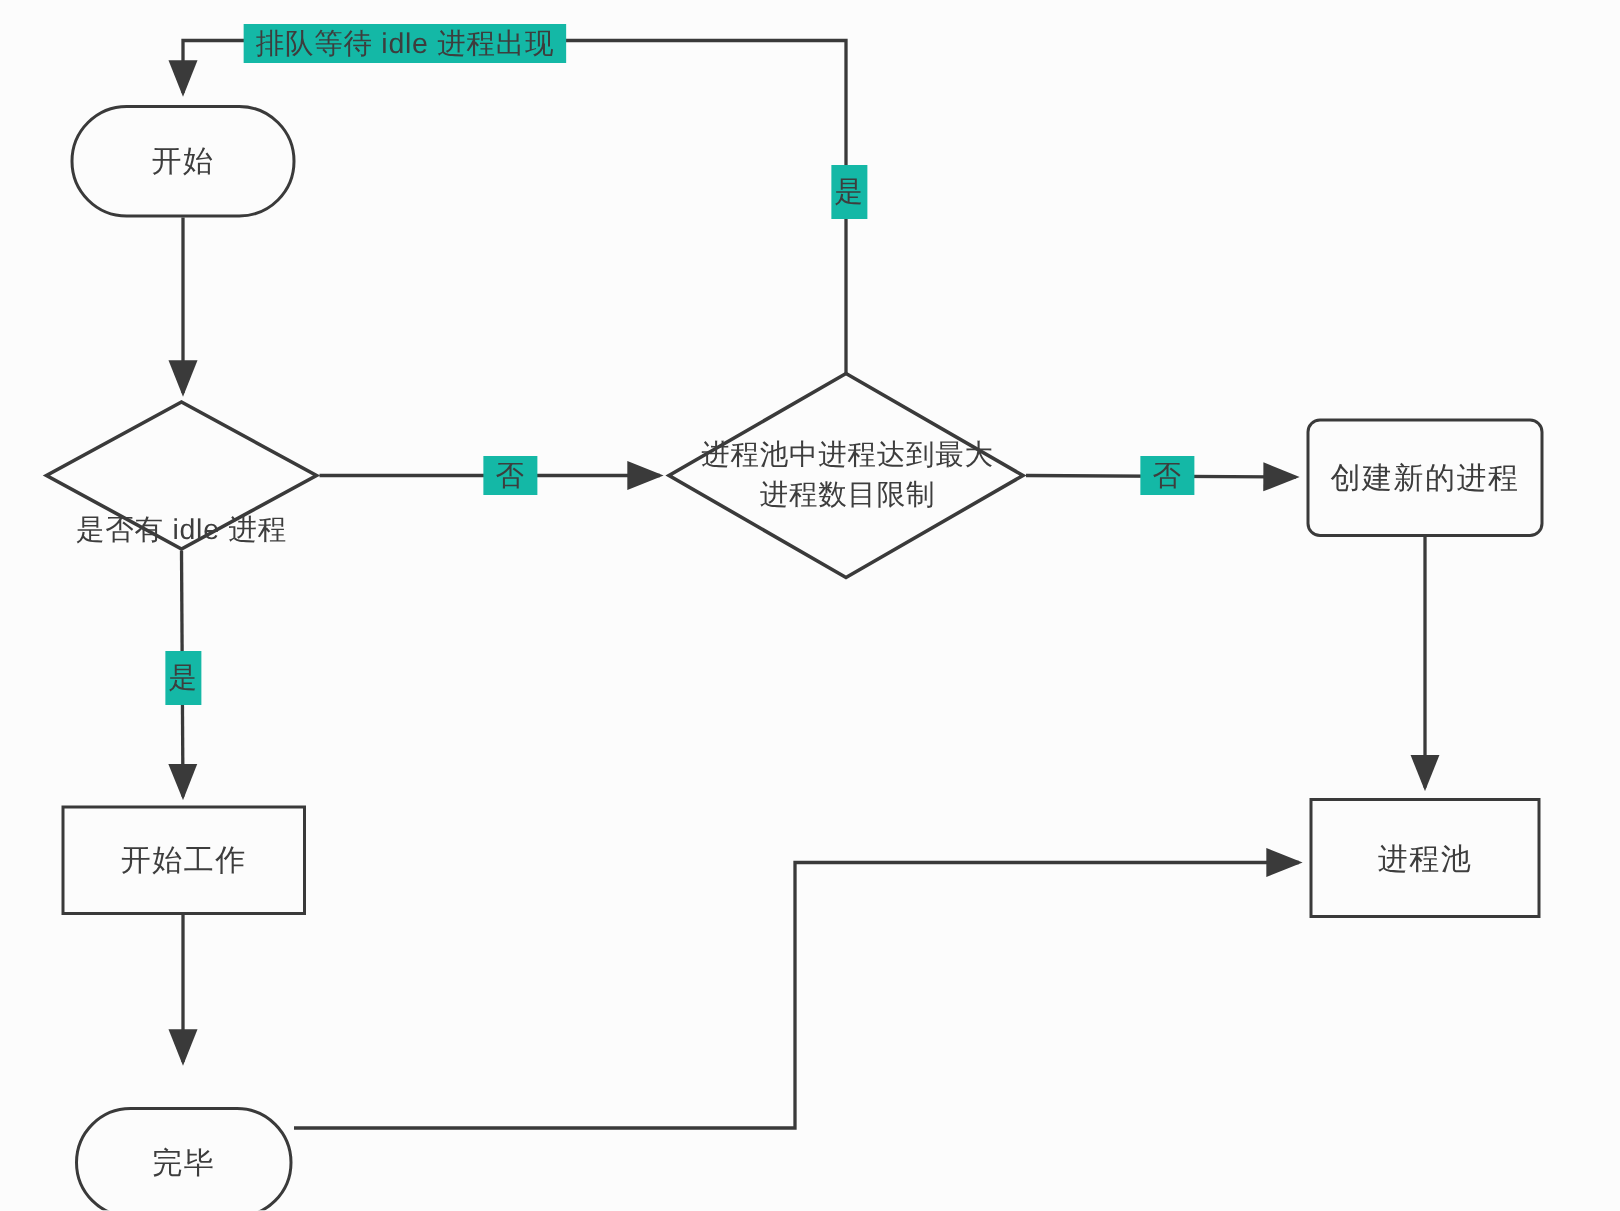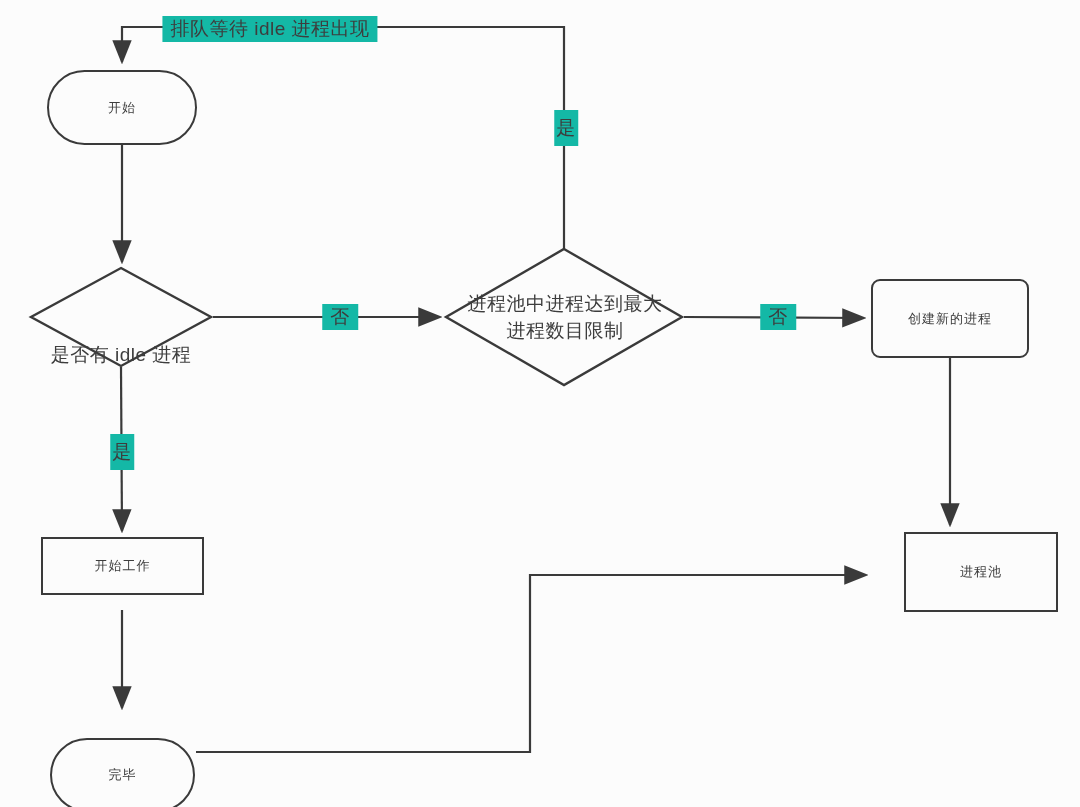--- a/index.html
+++ b/index.html
@@ -31,21 +31,21 @@
     stroke: #3a3a3a;
     stroke-width: 2.4;
   }
   .node {
     position: absolute;
     display: flex;
     align-items: center;
     justify-content: center;
     border: 2.4px solid #3a3a3a;
     background: #fcfcfc;
-    font-size: 13px;
+    font-size: 20px;
     letter-spacing: 1px;
     box-sizing: border-box;
     text-align: center;
   }
   .stadium { border-radius: 38px; }
   .rounded { border-radius: 9px; }
   .rect    { border-radius: 0; }
 
   .diamond-label {
     position: absolute;
@@ -101,25 +101,25 @@
   </svg>
 
   <div class="node stadium" style="left:47px; top:70px; width:150px; height:75px;">
     <span>开始</span>
   </div>
 
   <div class="node rounded" style="left:871px; top:279px; width:158px; height:79px;">
     <span>创建新的进程</span>
   </div>
 
-  <div class="node rect" style="left:873px; top:532px; width:154px; height:80px;margin-left:31px;">
+  <div class="node rect" style="left:873px; top:532px; width:154px; height:80px;">
     <span>进程池</span>
   </div>
 
-  <div class="node rect" style="left:41px; top:537px; width:163px; height:58px;">
+  <div class="node rect" style="left:41px; top:537px; width:163px; height:73px;">
     <span>开始工作</span>
   </div>
 
   <div class="node stadium" style="left:50px; top:715px; width:145px; height:74px;margin-top:23px;">
     <span>完毕</span>
   </div>
 
   <div class="diamond-label" style="left:121px; top:318px;margin-top:36px;">是否有 idle 进程</div>
 
   <div class="diamond-label" style="left:565px; top:317px;">

